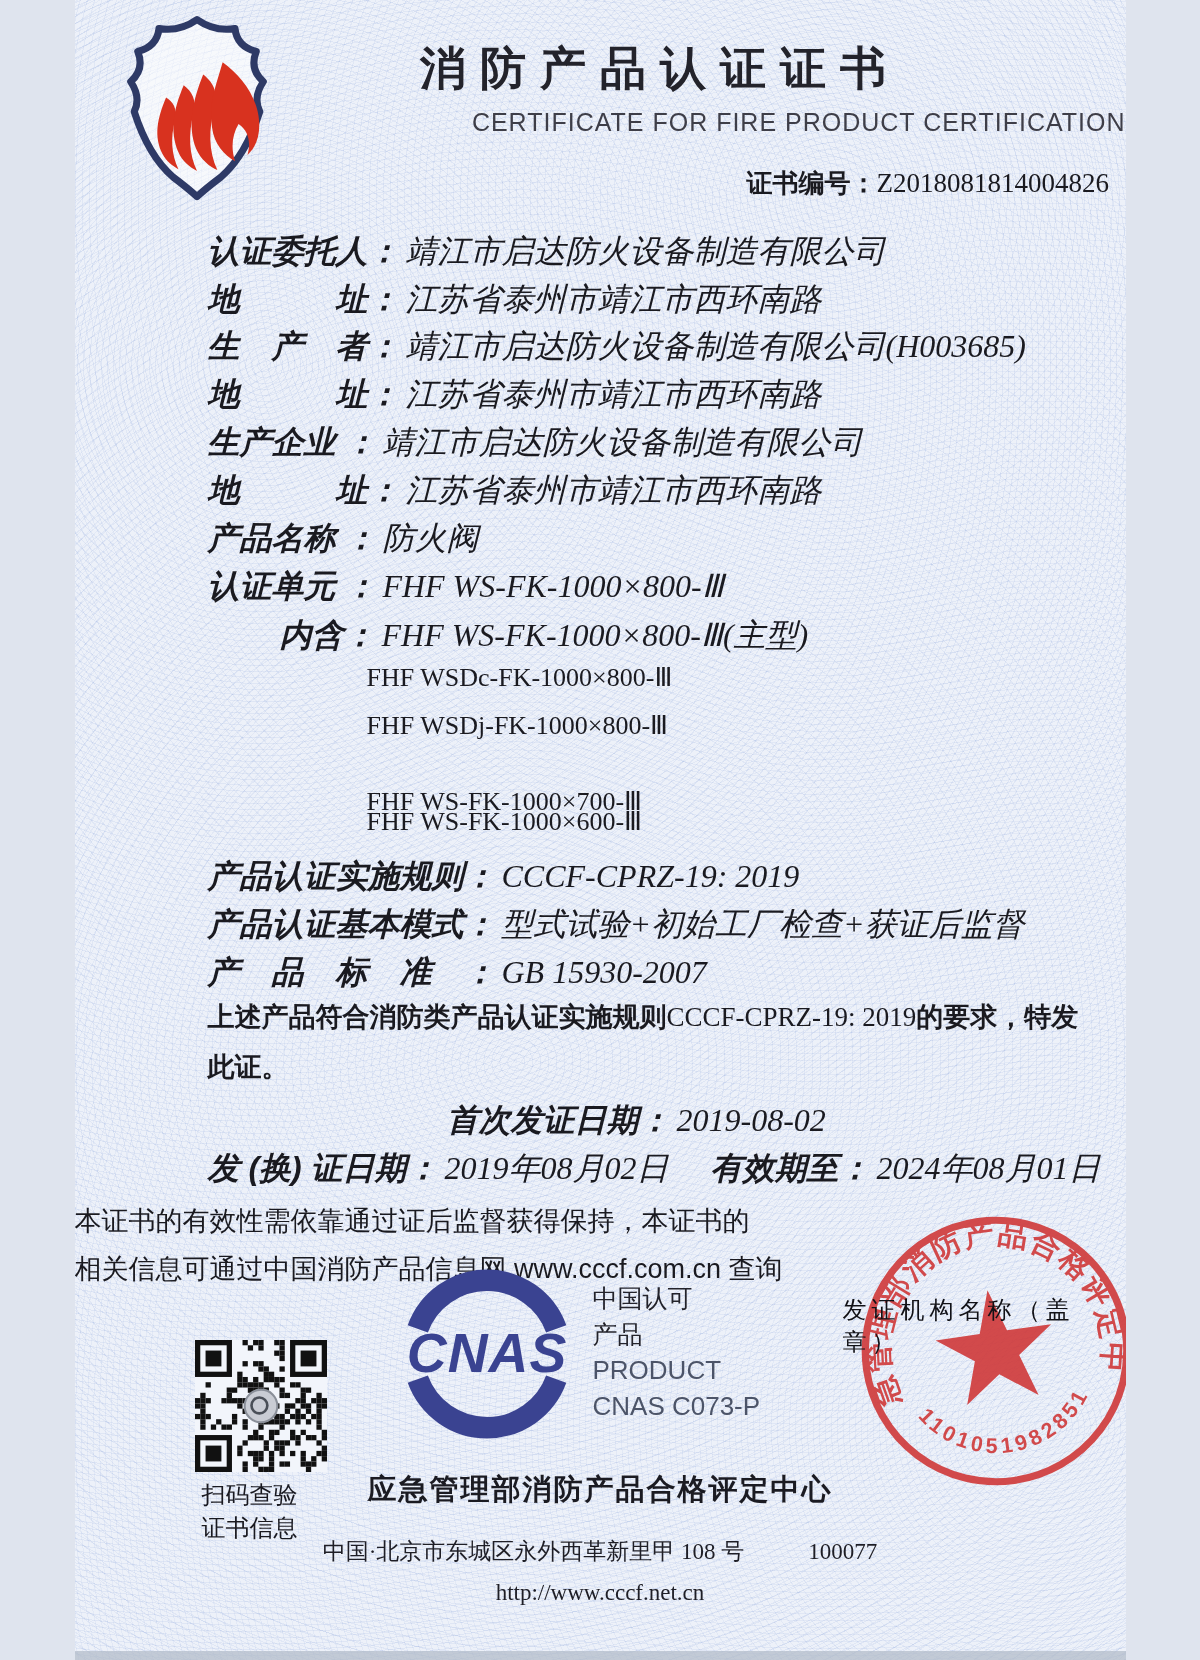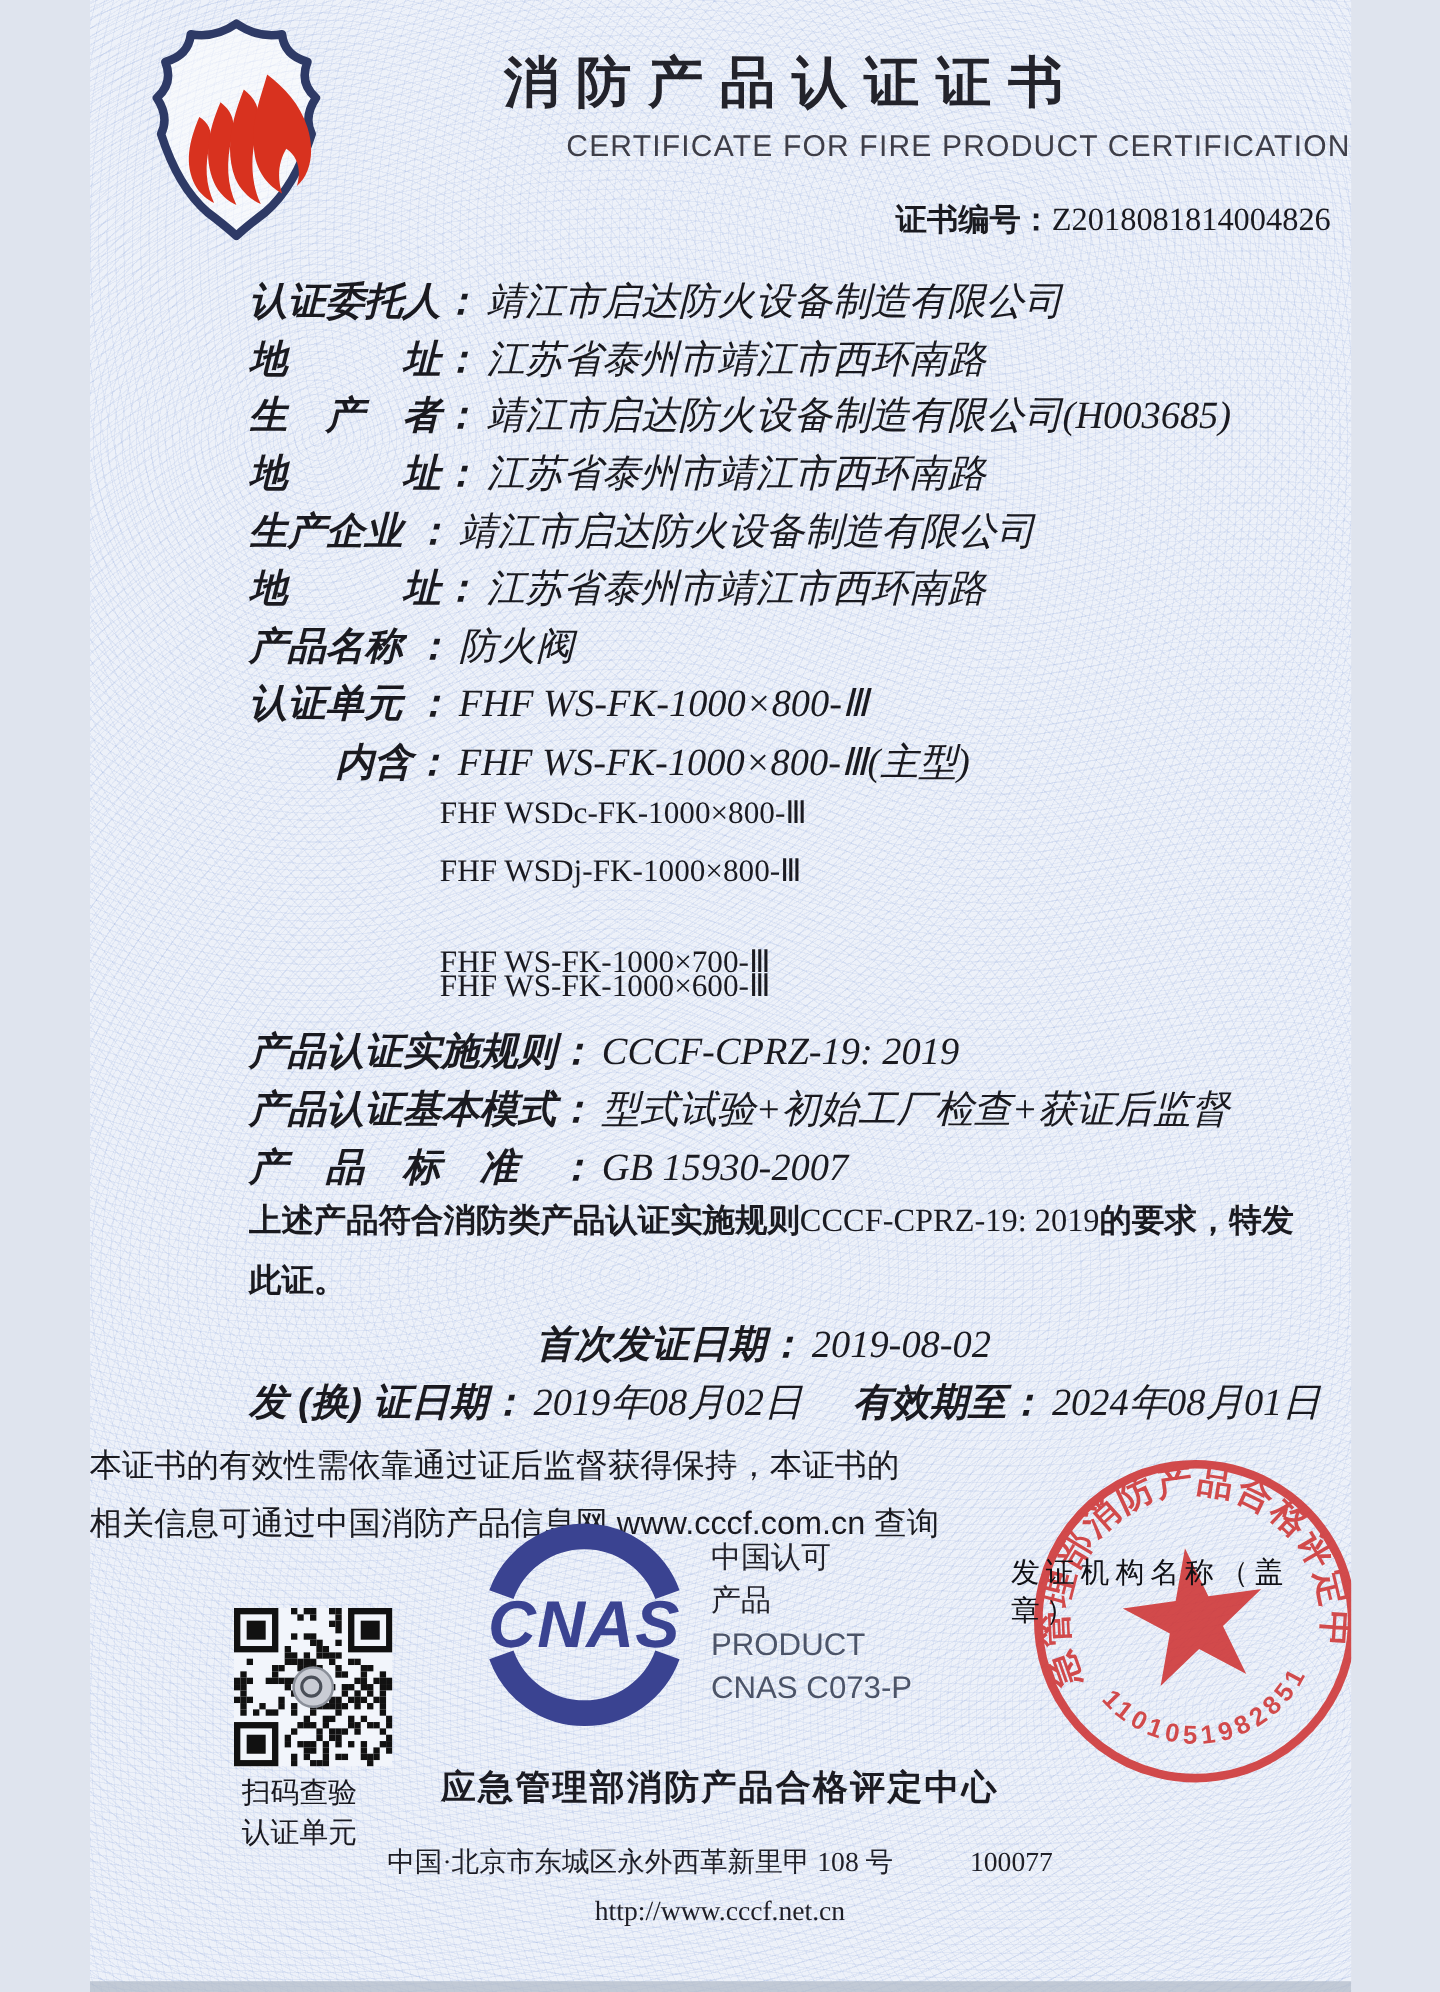--- a/index.html
+++ b/index.html
@@ -296,21 +296,21 @@
       <rect x="19" y="1" width="5" height="5" fill="#f2f5fb"></rect>
       <rect x="20" y="2" width="3" height="3" fill="#111"></rect>
       <rect x="0" y="18" width="7" height="7" fill="#111"></rect>
       <rect x="1" y="19" width="5" height="5" fill="#f2f5fb"></rect>
       <rect x="2" y="20" width="3" height="3" fill="#111"></rect>
       <circle cx="12.5" cy="12.5" r="3.1" fill="#c9ccd4" stroke="#8a8f99" stroke-width="0.4"></circle>
       <circle cx="12.2" cy="12.4" r="1.5" fill="none" stroke="#4a4f58" stroke-width="0.5"></circle>
     </svg>
   <div class="abs qr-caption" style="left:127px;top:1478px">
     <div>扫码查验</div>
-    <div>认证单元</div>
+    <div>证书信息</div>
   </div>
 
   <svg class="abs" style="left:320px;top:1262px" width="184" height="184" viewBox="0 0 180 180">
     <path d="M22.3,65.4 A72,72 0 0 1 157.7,65.4" fill="none" stroke="#3a4391" stroke-width="21"></path>
     <path d="M22.3,114.6 A72,72 0 0 0 157.7,114.6" fill="none" stroke="#3a4391" stroke-width="21"></path>
     <text x="90" y="108" text-anchor="middle" font-size="54" font-weight="bold" font-style="italic" font-family="Liberation Sans, sans-serif" fill="#3a4391" letter-spacing="1">CNAS</text>
   </svg>
 
   <div class="abs accred" style="left:518px;top:1280px">
     <div>中国认可</div>

